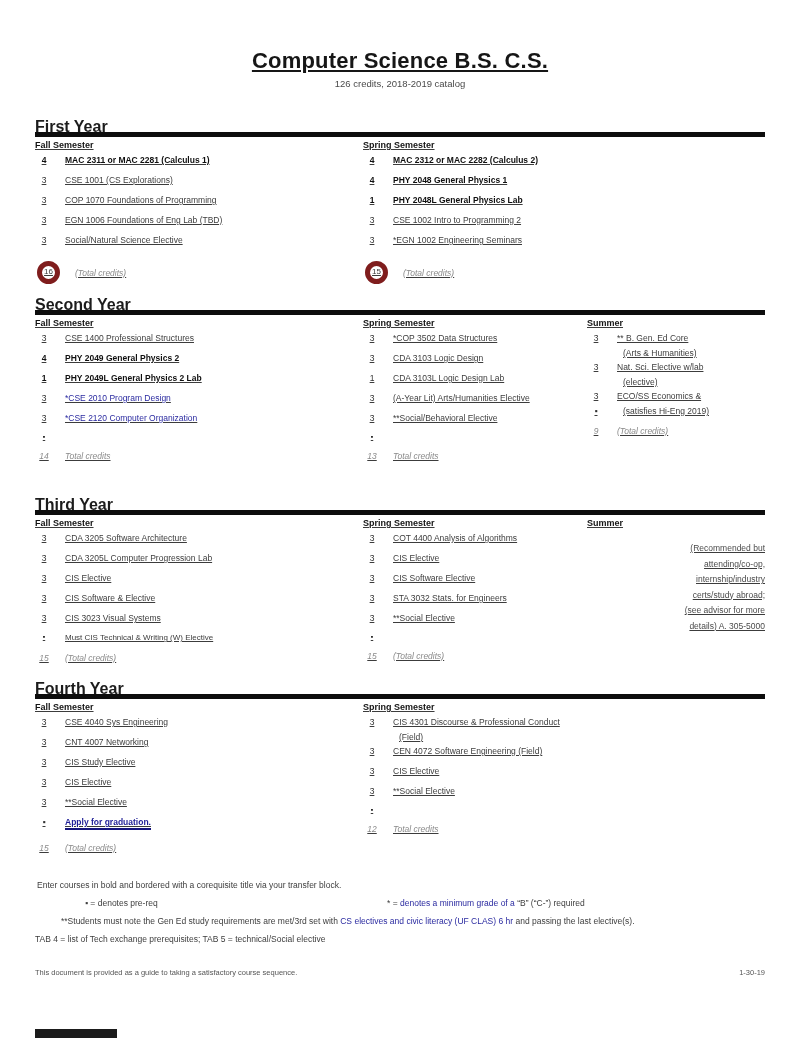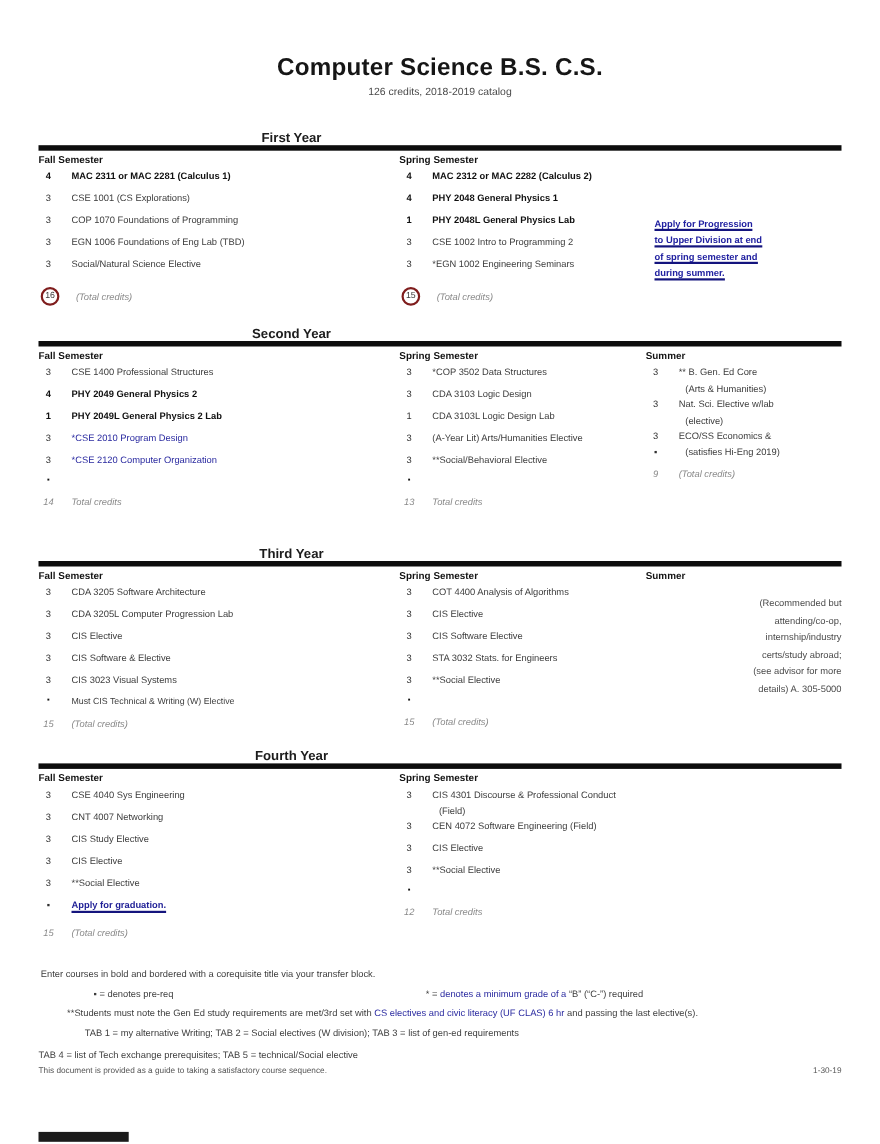--- a/index.html
+++ b/index.html
@@ -1,47 +1,47 @@
 <!DOCTYPE html>
 <html><head>
 <meta charset="utf-8">
 <style>
   html,body{margin:0;padding:0;background:#fff;}
   .page{position:relative;width:800px;height:1040px;background:#ffffff;overflow:hidden;
         font-family:"Liberation Sans",sans-serif;color:#3c3c3c;}
   
   .title-block{position:absolute;top:48px;left:0;width:800px;text-align:center;}
-  .doc-title{font-size:22px;font-weight:bold;color:#161616;letter-spacing:.2px;margin:0;}
+  .doc-title{font-size:22px;font-weight:bold;color:#161616;letter-spacing:.2px;margin:0;text-decoration:underline;}
   .doc-subtitle{font-size:9.5px;color:#4a4a4a;margin-top:4px;text-align:center;}
   
   .section{position:absolute;left:35px;width:730px;}
-  .year-label{width:460px;text-align:center;font-size:12px;font-weight:bold;color:#1c1c1c;height:13px;}
+  .year-label{width:460px;text-align:left;font-size:16px;font-weight:bold;color:#1c1c1c;height:13px;}
   .bar{height:5px;background:#0d0d0d;margin-top:1px;}
   .cols{position:relative;margin-top:3px;}
-  .col{position:absolute;top:0;}
+  .col{position:absolute;top:0;text-decoration:underline;}
   .col.c0{left:0;width:318px;}
   .col.c1{left:328px;width:226px;}
   .col.c2{left:552px;width:178px;}
   .col-header{font-size:9px;font-weight:bold;color:#141414;height:15px;}
   .crow{display:flex;align-items:flex-start;height:20px;font-size:8.5px;color:#3c3c3c;}
   .crow .num{width:18px;flex:none;text-align:center;color:#303030;}
   .crow .txt{margin-left:12px;white-space:nowrap;}
   .crow.bold .txt,.crow.bold .num{font-weight:bold;color:#101010;}
   .crow.blue .txt{color:#2a2aa0;}
   .crow.cont{height:14px;margin-top:-5px;}
   .crow.cont .txt{margin-left:18px;}
   .crow.bullet{height:12px;}
   .crow.bullet .num{font-size:7px;color:#111;}
   .crow.note{height:14px;}
   .crow.note .num{font-size:7px;color:#111;}
   .crow.note .txt{font-size:8px;color:#3c3c3c;}
   .crow.link .txt{color:#1f1f96;font-weight:bold;border-bottom:2px solid #15157d;padding-bottom:1px;cursor:pointer;}
   .total{display:flex;align-items:center;margin-top:6px;font-size:8.5px;color:#8a8a8a;font-style:italic;}
   .total .num{width:18px;flex:none;text-align:center;}
-  .total.circled .num{width:13px;height:13px;line-height:12px;border:2px solid #7f1d1d;border-radius:50%;
+  .total.circled .num{width:13px;height:13px;line-height:12px;border:5px solid #7f1d1d;border-radius:50%;
                       font-style:normal;color:#3a3a3a;margin-left:2px;font-size:8px;}
   .total .lbl{margin-left:12px;}
   .total.circled .lbl{margin-left:15px;}
   
   .side-link{position:absolute;left:560px;top:58px;width:172px;font-size:8.5px;line-height:10px;cursor:pointer;}
   .side-link span{display:inline-block;color:#2020a0;font-weight:bold;
                   border-bottom:2.5px solid #14147e;margin-bottom:3px;padding-bottom:0;}
   
   .summer-para{margin-top:8px;font-size:8.5px;color:#4a4a4a;text-align:center;line-height:15.5px;}
   .summer-para span{display:block;text-align:right;}
@@ -122,21 +122,20 @@
             </div>
             <div class="crow plain">
               <span class="num">3</span>
               <span class="txt">*EGN 1002 Engineering Seminars</span>
             </div>
             <div class="total circled">
               <span class="num">15</span>
               <span class="lbl">(Total credits)</span>
             </div>
           </div>
-          <div class="side-link"><span>Apply for Progression</span><br><span>to Upper Division at end</span><br><span>of spring semester and</span><br><span>during summer.</span><br></div>
         </div>
       </div>
       <div class="section" style="top: 296px;">
         <div class="year-label">Second Year</div>
         <div class="bar"></div>
         <div class="cols" style="height: 165px;">
           <div class="col c0">
             <div class="col-header">Fall Semester</div>
             <div class="crow plain">
               <span class="num">3</span>
@@ -380,21 +379,20 @@
       </div>
     </div>
 
   <div class="notes">
     <div class="note-line nl1">Enter courses in bold and bordered with a corequisite title via your transfer block.</div>
     <div class="note-line">
       <span class="nl2-left">▪ = denotes pre-req</span>
       <span class="nl2-right"><span>* = </span><span class="blue-inline">denotes a minimum grade of a</span><span> “B” (“C-”) required</span></span>
     </div>
     <div class="note-line nl3"><span>**Students must note the Gen Ed study requirements are met/3rd set with </span><span class="blue-inline">CS electives and civic literacy (UF CLAS) 6 hr</span><span> and passing the last elective(s).</span></div>
-    <div class="note-line nl4">TAB 1 = my alternative Writing; TAB 2 = Social electives (W division); TAB 3 = list of gen-ed requirements</div>
     <div class="note-line nl5">TAB 4 = list of Tech exchange prerequisites; TAB 5 = technical/Social elective</div>
   </div>
 
   <div class="doc-footer">
     <span>This document is provided as a guide to taking a satisfactory course sequence.</span>
     <span>1-30-19</span>
   </div>
 
   <div class="artifact"></div>
 </div>

